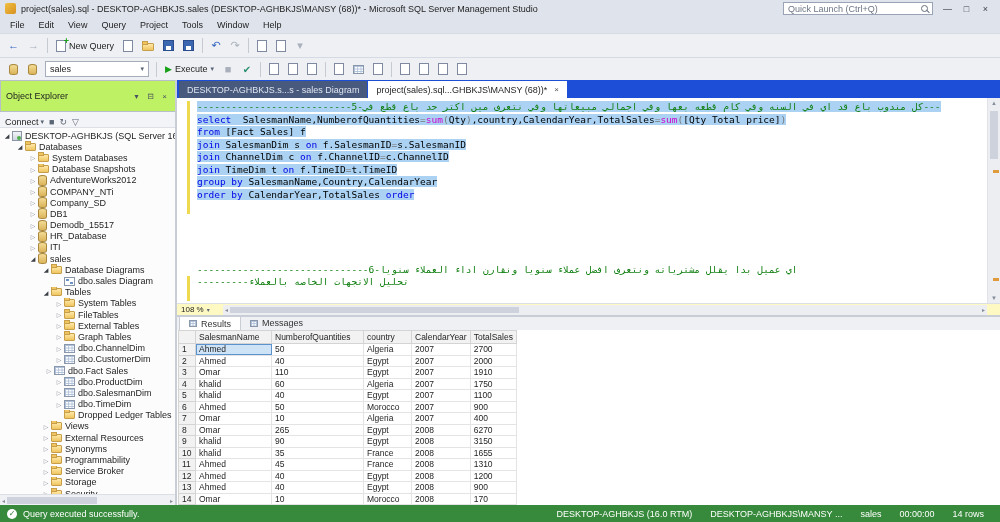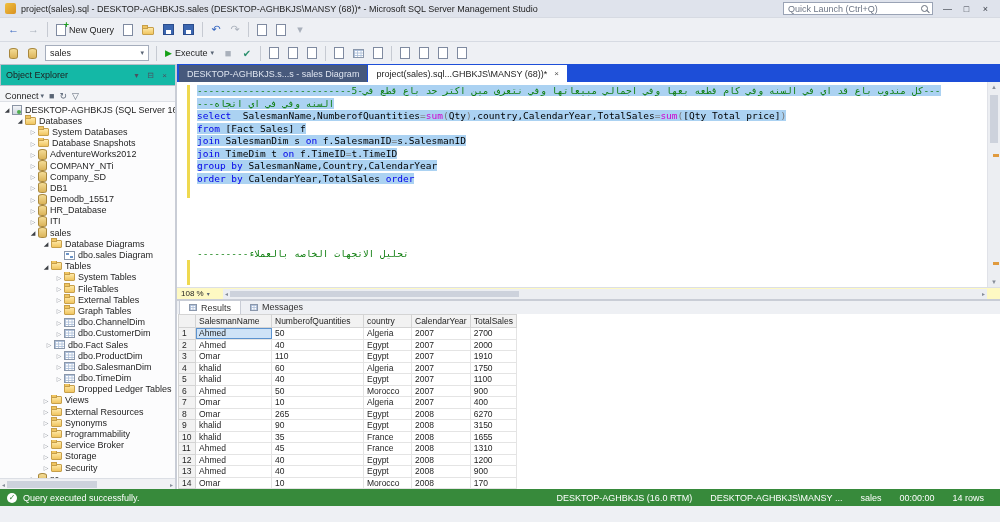--- a/index.html
+++ b/index.html
@@ -50,21 +50,21 @@
   .mi.floppy::after { content:""; position:absolute; left:2px; bottom:0; width:5px; height:4px; background:#fff; }
   .mi.dbmini { width:9px; height:11px; background:linear-gradient(#f4dc96,#dbb45a); border:1px solid #a8873c; border-radius:4px / 2.5px; }
   .mi.tablemini { width:11px; height:9px; background-color:#fff; border:1px solid #8a97ab;
      background-image:linear-gradient(90deg,#aabdd8 1px,transparent 1px),linear-gradient(#aabdd8 1px,transparent 1px); background-size:3.3px 2.6px; }
 
   
   .main { display:flex; height:425px; }
 
   
   .oe { width:177px; background:#eef0f4; border-right:2px solid #c9cdd6; display:flex; flex-direction:column; flex:none; }
-  .oe-header { height:22px; display:flex; align-items:center; padding:4px 5px; border:1px solid #b9bfca; border-right:none; background:#14b8a6; gap:3px; }
+  .oe-header { height:32px; display:flex; align-items:center; padding:4px 5px; border:1px solid #b9bfca; border-right:none; background:#bef264; gap:3px; }
   .oe-header .oet { flex:1; white-space:nowrap; overflow:hidden; }
   .oe-hicon { font-size:8px; color:#4a5160; width:11px; text-align:center; }
   .oe-toolbar { height:16px; display:flex; align-items:flex-end; gap:5px; padding:0 5px; background:#f3f4f7; border-bottom:1px solid #dde0e6; }
   .oe-toolbar .cn { display:flex; align-items:center; gap:2px; }
   .oe-tbi { font-size:9px; color:#5a6575; }
   .oe-tree { flex:1; background:#fcfcfd; overflow:hidden; padding-top:2px; }
   .trow { height:11.2px; display:flex; align-items:center; white-space:nowrap; overflow:hidden; }
   .texp { width:10px; font-size:6px; color:#8a8f98; text-align:center; flex:none; }
   .texp.open { color:#3c3f45; }
   .trow .mi { margin-right:3px; }
@@ -147,20 +147,30 @@
       <span class="qtext">Quick Launch (Ctrl+Q)</span>
       <span class="mag"></span>
     </span>
     <span class="winbtns">
       <span>—</span>
       <span>□</span>
       <span>×</span>
     </span>
   </div>
 
+  <div class="menubar">
+      <span class="menu-item">File</span>
+      <span class="menu-item">Edit</span>
+      <span class="menu-item">View</span>
+      <span class="menu-item">Query</span>
+      <span class="menu-item">Project</span>
+      <span class="menu-item">Tools</span>
+      <span class="menu-item">Window</span>
+      <span class="menu-item">Help</span>
+    </div>
 
   <div class="toolbar tb1">
       <span class="tbi blue">
         <span class="g">←</span>
       </span>
       <span class="tbi dim">
         <span class="g">→</span>
       </span>
       <span class="tb-sep"></span>
       <span class="tbi">
@@ -462,32 +472,33 @@
             <span class="dtl">project(sales).sql...GHBKJS\MANSY (68))*</span>
             <span class="close">×</span>
           </div>
         </div>
 
       <div class="editor">
         <div class="chbar b1"></div>
         <div class="chbar b2"></div>
         <div class="code">
             <div class="cl"><span class="selhl"><span class="cm">---------------------------5-</span><span class="cm ar">كل مندوب باع قد اي في السنه وفي كام قطعه بعها وفي اجمالي مبيعاتها وفي نتعرف مين اكتر حد باع قطع في</span><span class="cm">---</span></span></div>
-            <div class="cl"><span class="selhl"><span class="cm">---</span><span class="cm ar">السنه وفي في اي اتجاه</span></span></div>
             <div class="cl"><span class="selhl"><span class="kw">select</span><span class="id">  SalesmanName,NumberofQuantities</span><span class="op">=</span><span class="fn">sum</span><span class="op">(</span><span class="id">Qty</span><span class="op">)</span><span class="id">,country,CalendarYear,TotalSales</span><span class="op">=</span><span class="fn">sum</span><span class="op">(</span><span class="id">[Qty Total price]</span><span class="op">)</span></span></div>
             <div class="cl"><span class="selhl"><span class="kw">from</span><span class="id"> [Fact Sales] f</span></span></div>
             <div class="cl"><span class="selhl"><span class="kw">join</span><span class="id"> SalesmanDim s </span><span class="kw">on</span><span class="id"> f.SalesmanID</span><span class="op">=</span><span class="id">s.SalesmanID</span></span></div>
+            <div class="cl"><span class="selhl"><span class="kw">join</span><span class="id"> ChannelDim c </span><span class="kw">on</span><span class="id"> f.ChannelID</span><span class="op">=</span><span class="id">c.ChannelID</span></span></div>
             <div class="cl"><span class="selhl"><span class="kw">join</span><span class="id"> TimeDim t </span><span class="kw">on</span><span class="id"> f.TimeID</span><span class="op">=</span><span class="id">t.TimeID</span></span></div>
             <div class="cl"><span class="selhl"><span class="kw">group by</span><span class="id"> SalesmanName,Country,CalendarYear</span></span></div>
             <div class="cl"><span class="selhl"><span class="kw">order by</span><span class="id"> CalendarYear,TotalSales </span><span class="kw">order</span></span></div>
             <div class="cl"></div>
             <div class="cl"></div>
             <div class="cl"></div>
             <div class="cl"></div>
             <div class="cl"></div>
+            <div class="cl"><span class="cm">------------------------------6-</span><span class="cm ar">اي عميل بدا يقلل مشترياته ونتعرف افضل عملاء سنويا ونقارن اداء العملاء سنويا</span></div>
             <div class="cl"><span class="cm">---------</span><span class="cm ar">تحليل الاتجهات الخاصه بالعملاء</span></div>
           </div>
         <div class="vsb">
           <span class="sarr up">▲</span>
           <span class="thumb"></span>
           <span class="mark" style="top:72px"></span>
           <span class="mark" style="top:180px"></span>
           <span class="sarr dn">▼</span>
         </div>
       </div>

